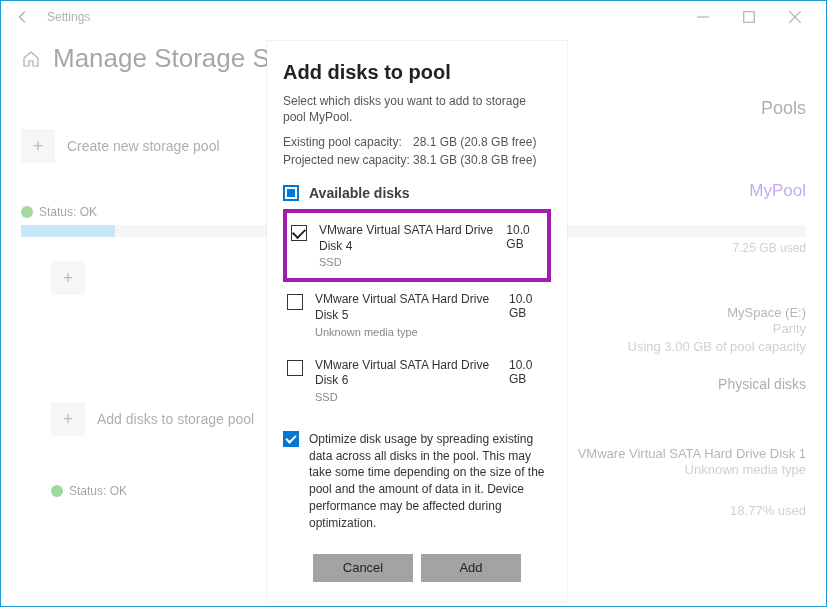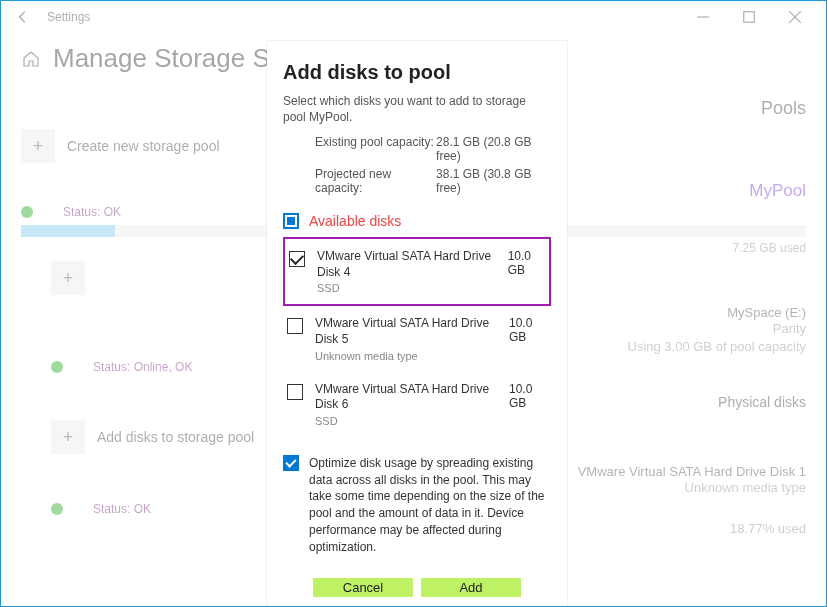--- a/index.html
+++ b/index.html
@@ -17,60 +17,60 @@
     .content { padding: 0 20px; color: #333; text-align: right; }
     .section-heading { font-size: 18px; font-weight: 400; margin: 16px 0 10px; color: #333; }
 
     .tile-row { display: flex; align-items: center; gap: 12px; margin: 6px 0; }
     .plus-tile { width: 34px; height: 34px; background: #e8e8e8; display: flex; align-items: center; justify-content: center; font-size: 18px; color: #555; cursor: pointer; }
     .tile-label { font-size: 14px; color: #333; }
 
     .pool-title { font-size: 17px; margin-top: 18px; color: #6d28d9; }
     .status-row { display: flex; align-items: center; gap: 6px; font-size: 12px; margin: 4px 0; }
     .status-dot { width: 12px; height: 12px; border-radius: 50%; background: #13a10e; display:inline-block; }
-    .status-text { color: #701a75; margin-left: 24px; }
+    .status-text { color: #0f172a; }
 
     .usage-bar { width: 100%; height: 12px; background: #e8e8e8; position: relative; margin-top: 6px; }
     .usage-fill { height: 100%; background: #76c6f0; }
     .usage-text { font-size: 12px; color: #888; margin-top: 4px; }
 
     .indent { padding-left: 30px; }
     .sub-heading { font-size: 14px; color: #333; margin: 14px 0 10px; }
     .small-info { font-size: 13px; color: #888; line-height: 1.4; }
     .space-name { font-size: 13px; color: #444; margin-top: 10px; }
 
     
     .dim-overlay { position: absolute; inset: 0; background: rgba(255,255,255,0.6); pointer-events: none; }
 
     
     .dialog { position: absolute; left: 266px; top: 40px; width: 300px; background: #fff; border: 0; box-shadow: 0 0 0 1px rgba(0,0,0,0.05); padding: 20px 16px 20px; }
     .dialog h2 { font-size: 20px; font-weight: 700; margin-bottom: 10px; color: #222; }
     .dialog-desc { font-size: 12px; color: #555; margin-bottom: 10px; line-height: 1.3; }
     .cap-row { display: flex; font-size: 12px; color: #555; margin: 4px 0; }
-    .cap-row .label { width: 130px; margin-left: 32px; }
+    .cap-row .label { width: 130px; }
     .avail-header { display: flex; align-items: center; gap: 10px; margin: 18px 0 8px; }
     .avail-header .chk { width: 16px; height: 16px; border: 2px solid #0078d4; display: flex; align-items: center; justify-content: center; }
     .avail-header .chk .inner { width: 8px; height: 8px; background: #0078d4; }
-    .avail-header .label { font-size: 14px; color: #ef4444; }
+    .avail-header .label { font-size: 14px; color: #404040; font-weight: bold; }
 
     .disk-item { display: flex; align-items: flex-start; gap: 12px; padding: 10px 4px; position: relative; }
-    .disk-item.highlight { border: 2px solid #a21caf; }
+    .disk-item.highlight { border: 4px solid #a21caf; }
     .disk-check { width: 16px; height: 16px; border: 1.5px solid #333; margin-top: 2px; display:flex; align-items:center; justify-content:center; background:#fff; flex-shrink:0;}
     .disk-check.checked::after { content: ""; width: 10px; height: 6px; border-left: 2px solid #222; border-bottom: 2px solid #222; transform: rotate(-45deg); margin-top:-3px;}
     .disk-info .name { font-size: 12px; color: #333; line-height: 1.3; }
     .disk-info .sub { font-size: 11px; color: #888; margin-top: 2px; }
     .disk-size { margin-left: auto; font-size: 12px; color: #333; }
 
     .opt-row { display: flex; gap: 10px; margin-top: 18px; }
     .opt-check { width: 16px; height: 16px; background: #0078d4; display:flex; align-items:center; justify-content:center; flex-shrink:0;}
     .opt-check::after { content: ""; width: 8px; height: 4px; border-left: 2px solid #fff; border-bottom: 2px solid #fff; transform: rotate(-45deg); margin-top:-2px;}
     .opt-text { font-size: 12px; color: #333; line-height: 1.4; }
 
     .dialog-buttons { display: flex; gap: 8px; margin-top: 22px; justify-content: center; }
-    .dialog-buttons button { width: 100px; height: 19px; background: #bef264; border: none; font-size: 13px; color: #222; cursor: pointer; }
+    .dialog-buttons button { width: 100px; height: 28px; background: #a3a3a3; border: none; font-size: 13px; color: #222; cursor: pointer; }
 
     svg.icon { width: 14px; height: 14px; }
   </style>
 </head>
 <body>
 
 <div class="titlebar">
   <div class="back-btn">
     <svg class="icon" viewBox="0 0 16 16">
         <path d="M10 2 L4 8 L10 14" stroke="#333" stroke-width="1.5" fill="none"></path>
@@ -120,24 +120,20 @@
   </div>
   <div class="usage-text">7.25 GB used</div>
 
   <div class="indent">
     <div class="tile-row">
       <div class="plus-tile">+</div>
     </div>
     <div class="space-name">MySpace (E:)</div>
     <div class="small-info">Parity</div>
     <div class="small-info">Using 3.00 GB of pool capacity</div>
-    <div class="status-row">
-      <span class="status-dot"></span>
-      <span class="status-text">Status: Online, OK</span>
-    </div>
 
     <div class="sub-heading" style="margin-top:20px;">Physical disks</div>
     <div class="tile-row">
       <div class="plus-tile">+</div>
       <div class="tile-label">Add disks to storage pool</div>
     </div>
     <div class="space-name">VMware Virtual SATA Hard Drive Disk 1</div>
     <div class="small-info">Unknown media type</div>
     <div class="status-row">
       <span class="status-dot"></span>

